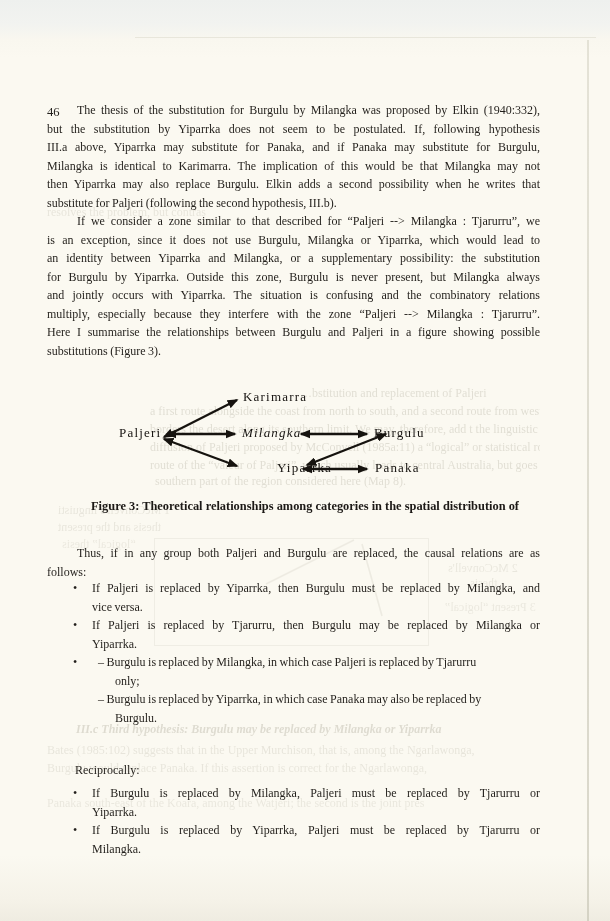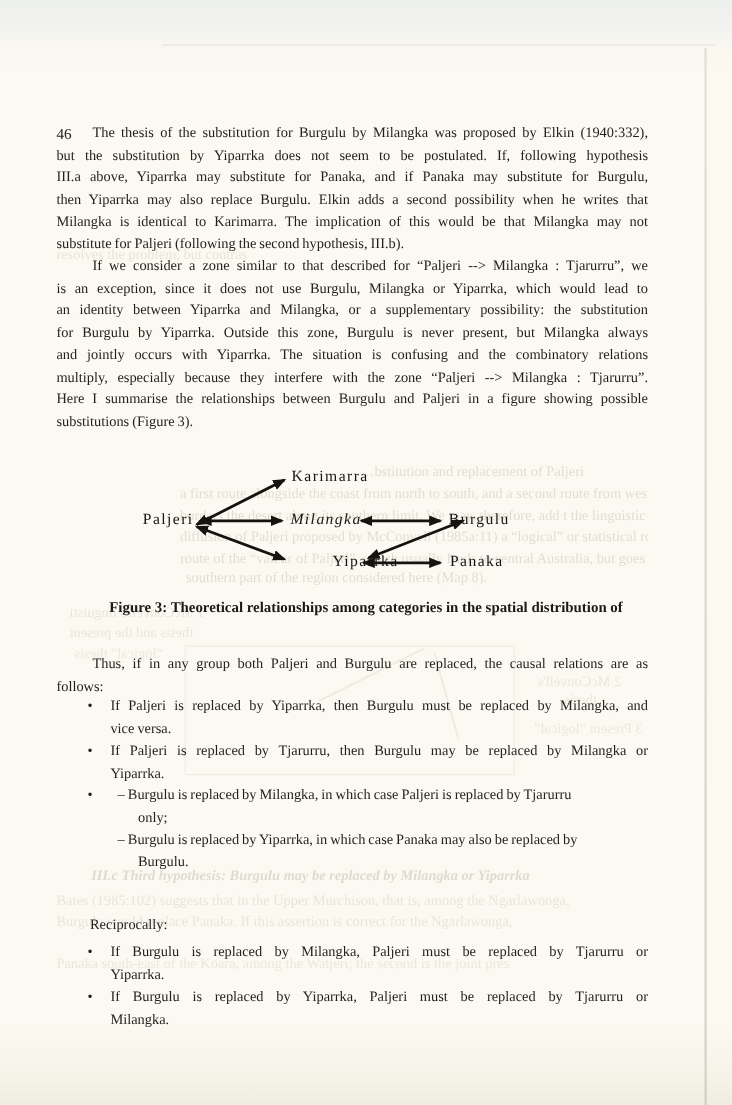--- a/index.html
+++ b/index.html
@@ -91,22 +91,22 @@
     <line x1="200" y1="2" x2="112" y2="46" stroke="#8d8a74" stroke-width="1.6"></line>
     <line x1="208" y1="6" x2="228" y2="78" stroke="#8d8a74" stroke-width="1.6"></line>
   </svg>
 
   <div id="pagenum" class="ln l">46</div>
 
   <div id="para1" class="block">
     <div class="ln j ind">The thesis of the substitution for Burgulu by Milangka was proposed by Elkin (1940:332),</div>
     <div class="ln j">but the substitution by Yiparrka does not seem to be postulated. If, following hypothesis</div>
     <div class="ln j">III.a above, Yiparrka may substitute for Panaka, and if Panaka may substitute for Burgulu,</div>
+    <div class="ln j">Milangka is identical to Karimarra. The implication of this would be that Milangka may not</div>
     <div class="ln j">then Yiparrka may also replace Burgulu. Elkin adds a second possibility when he writes that</div>
-    <div class="ln j">Milangka is identical to Karimarra. The implication of this would be that Milangka may not</div>
     <div class="ln l">substitute for Paljeri (following the second hypothesis, III.b).</div>
   </div>
 
   <div id="para2" class="block">
     <div class="ln j ind">If we consider a zone similar to that described for “Paljeri --&gt; Milangka : Tjarurru”, we</div>
     <div class="ln j">is an exception, since it does not use Burgulu, Milangka or Yiparrka, which would lead to</div>
     <div class="ln j">an identity between Yiparrka and Milangka, or a supplementary possibility: the substitution</div>
     <div class="ln j">for Burgulu by Yiparrka. Outside this zone, Burgulu is never present, but Milangka always</div>
     <div class="ln j">and jointly occurs with Yiparrka. The situation is confusing and the combinatory relations</div>
     <div class="ln j">multiply, especially because they interfere with the zone “Paljeri --&gt; Milangka : Tjarurru”.</div>

